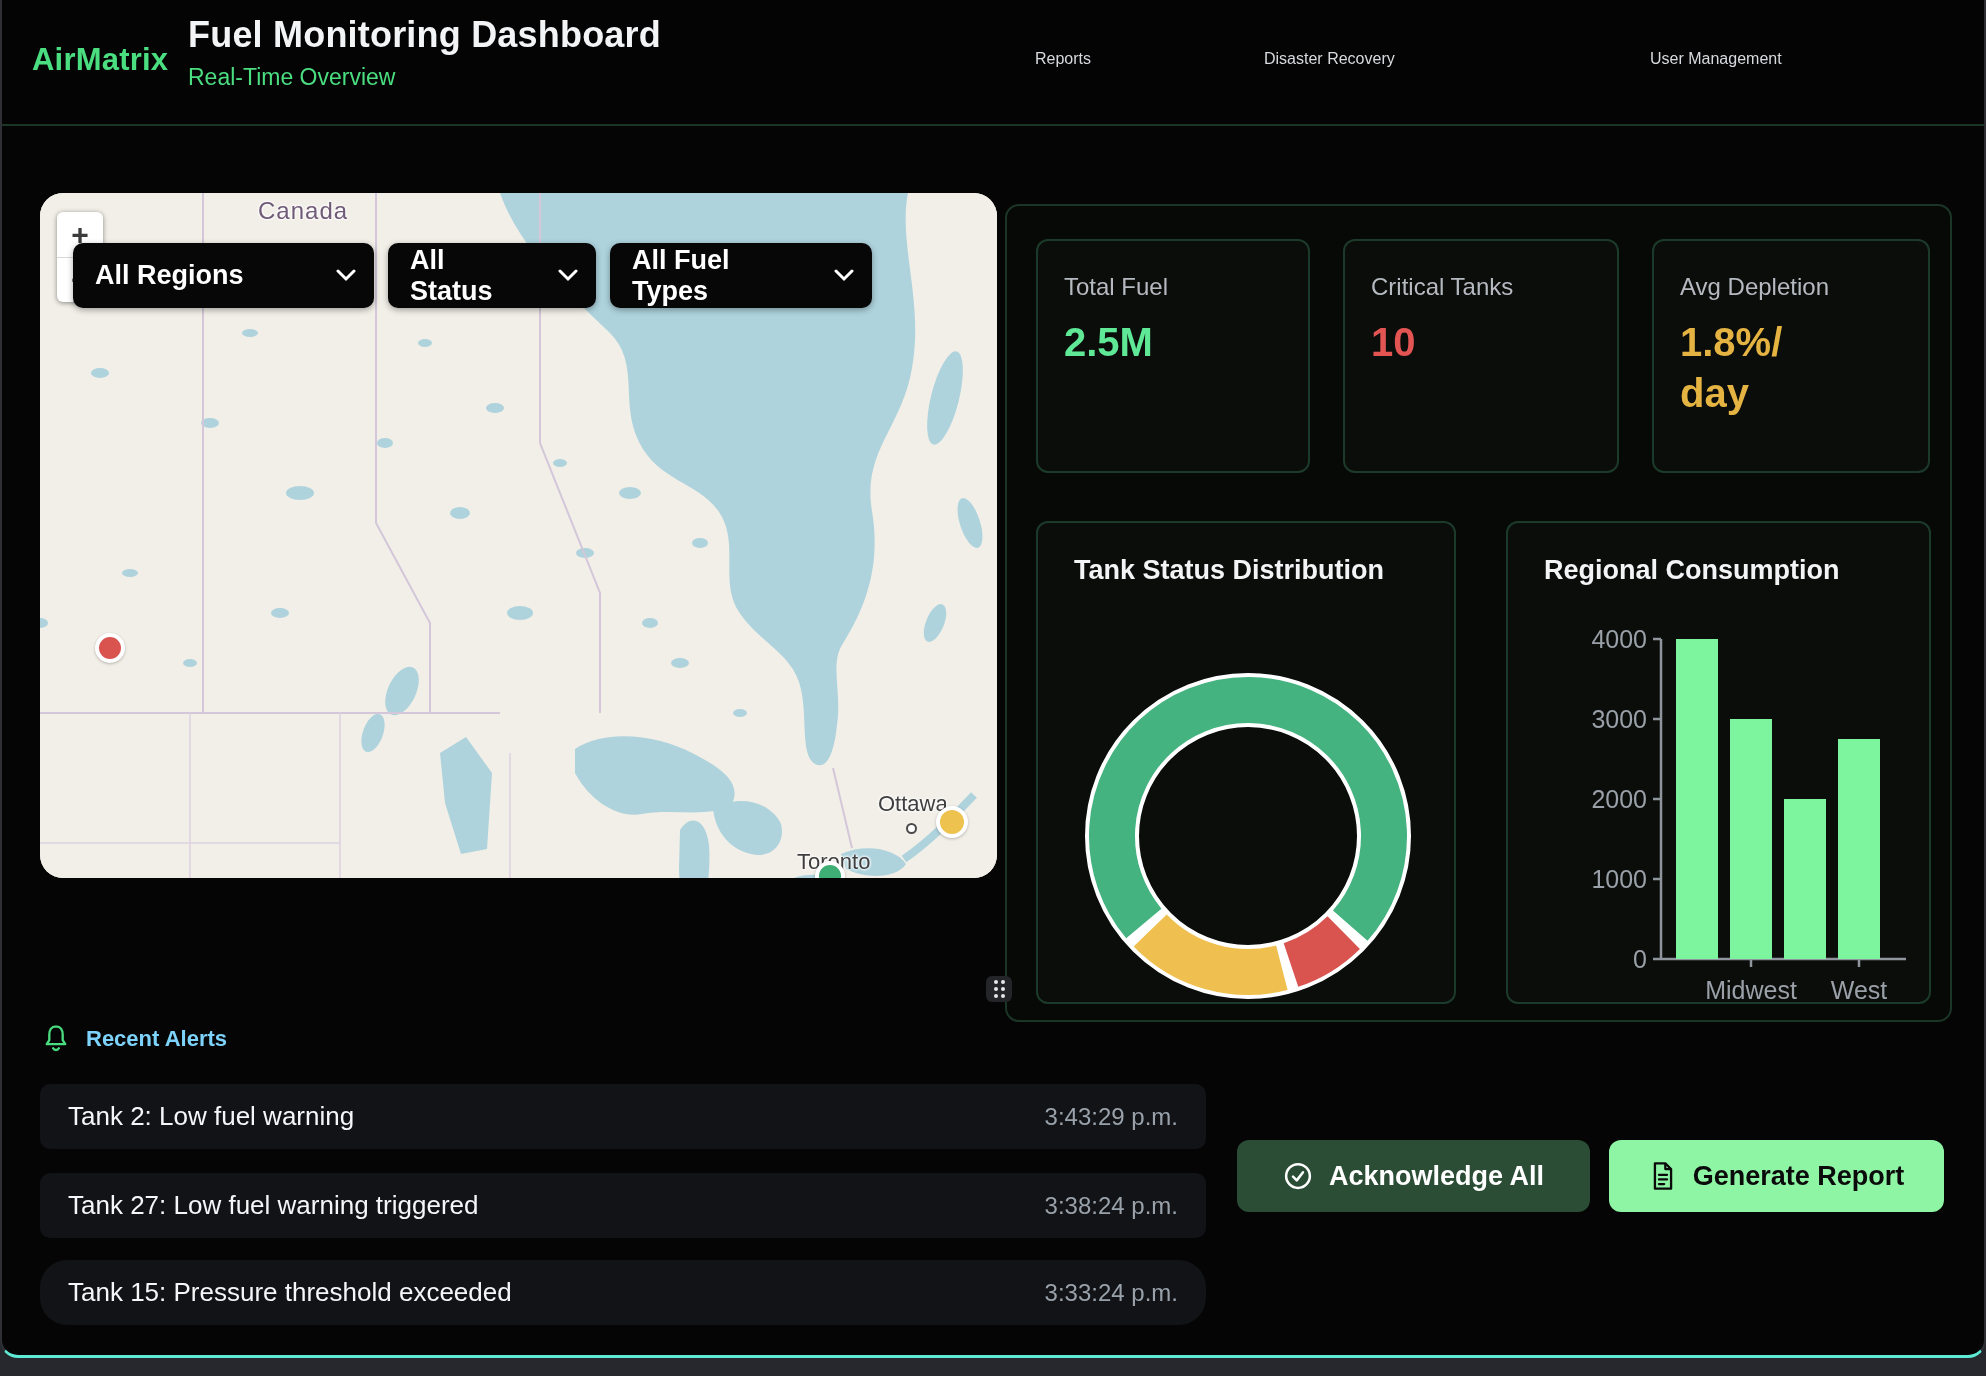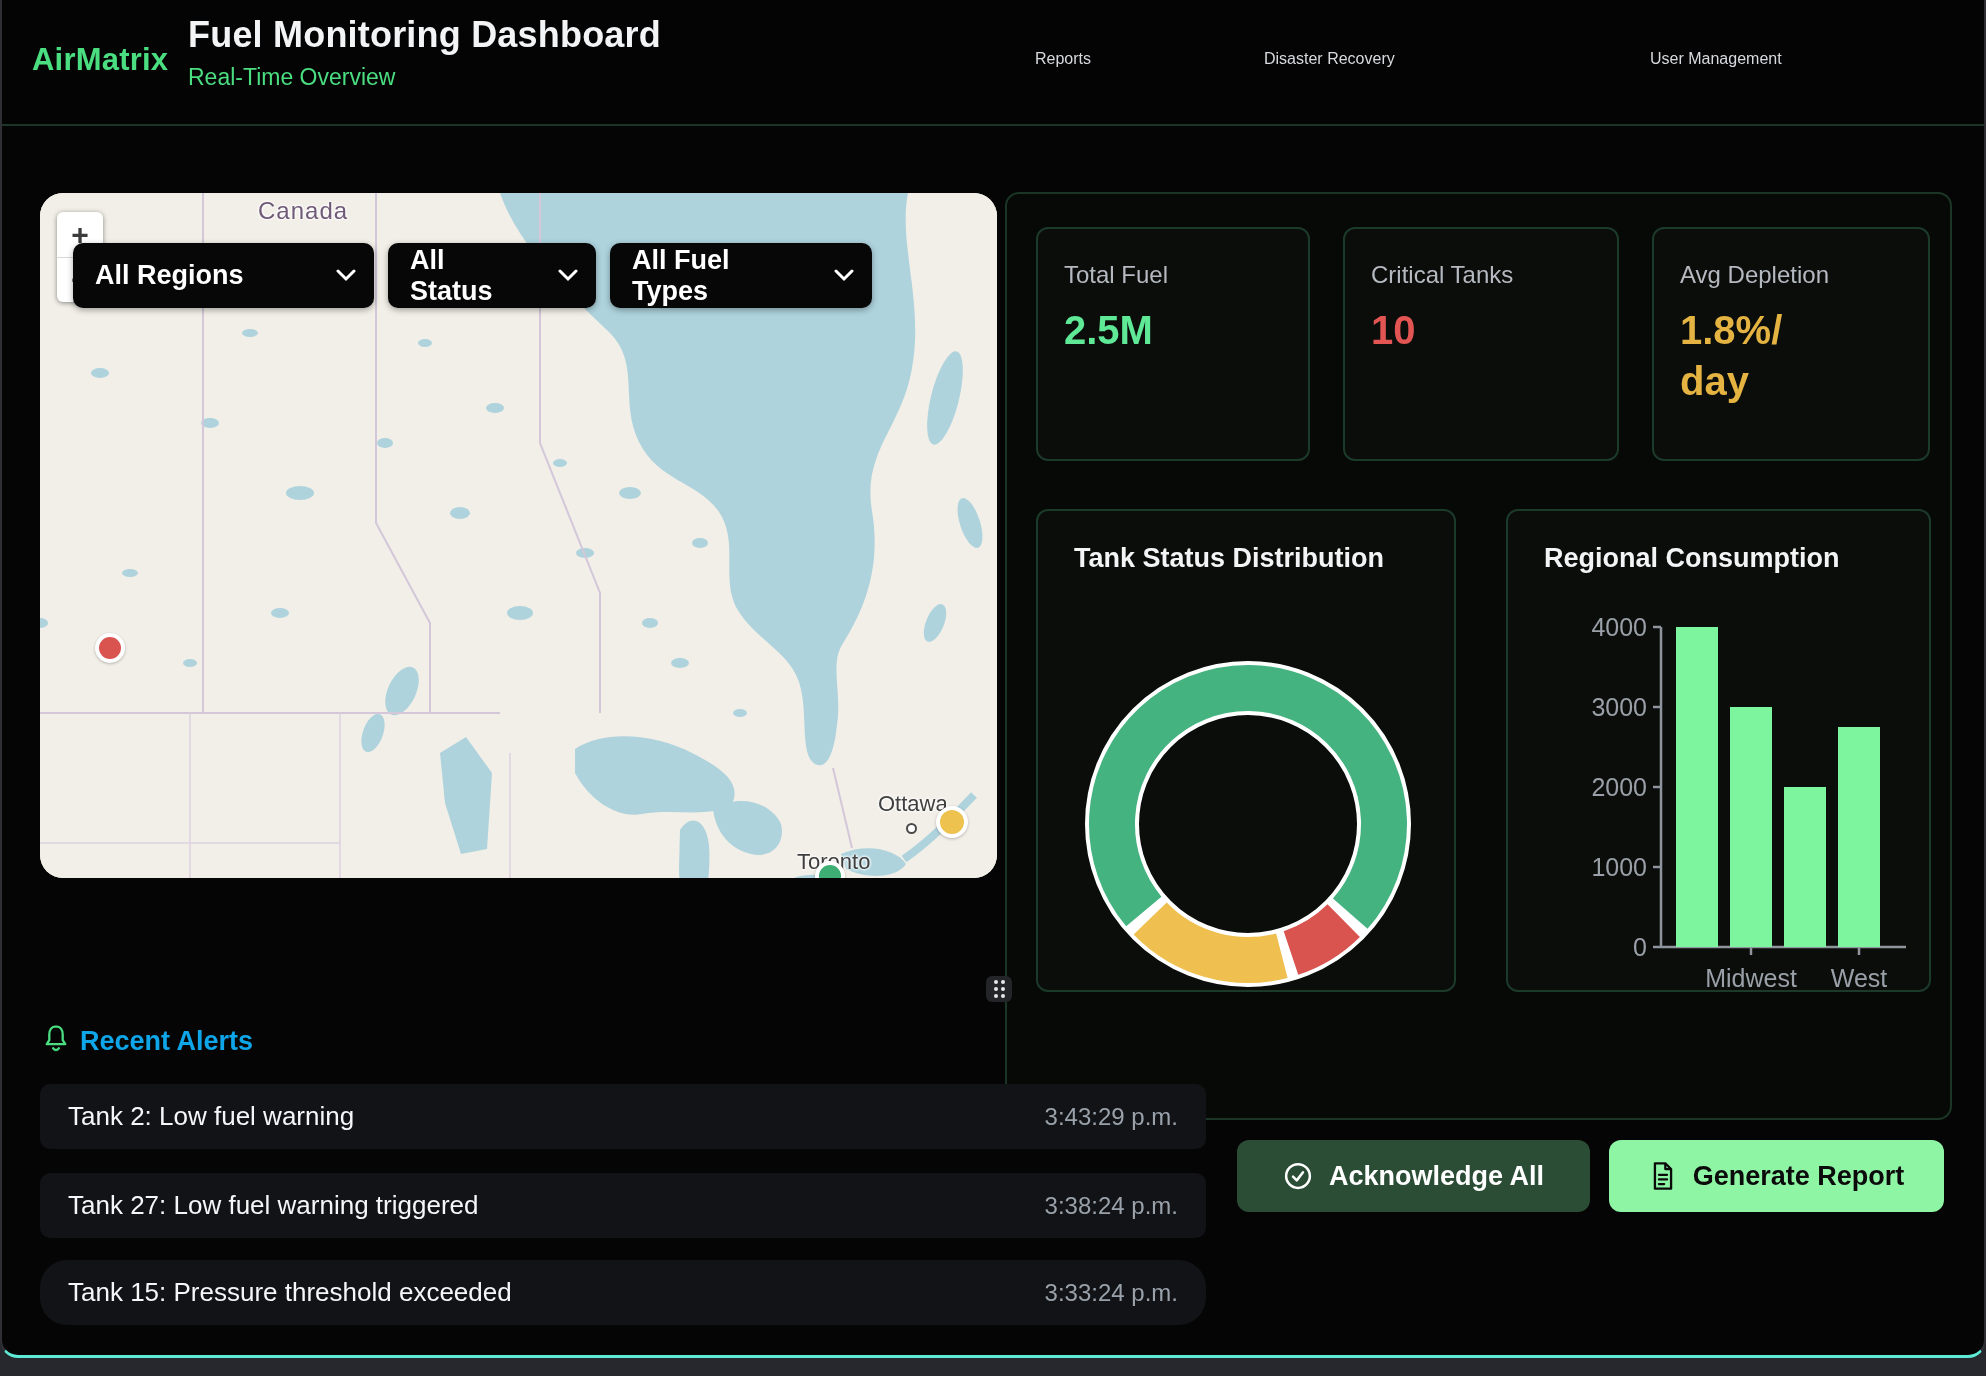--- a/index.html
+++ b/index.html
@@ -29,31 +29,31 @@
   .zoombtn { width:46px; height:45px; display:flex; align-items:center; justify-content:center; font-size:30px; font-weight:700; color:#3c3c3c; cursor:pointer; }
   .zoombtn + .zoombtn { border-top:1px solid #d8d8d8; }
   .filters { position:absolute; left:33px; top:50px; display:flex; gap:14px; z-index:2; }
   .filter { height:65px; background:#070708; border-radius:10px; display:flex; align-items:center; padding:0 18px 0 22px; color:#fff; font-size:27px; font-weight:700; cursor:pointer; box-shadow:0 2px 6px rgba(0,0,0,.35); }
   .filter .chev { margin-left:auto; padding-left:26px; display:flex; }
   .f1 { width:301px; } .f2 { width:262px; } .f3 { width:208px; }
   .grip { position:absolute; left:984px; top:976px; width:26px; height:26px; background:#232529; border-radius:6px; display:grid; grid-template-columns:repeat(2,4px); grid-template-rows:repeat(3,4px); gap:3px; align-content:center; justify-content:center; cursor:grab; z-index:3; }
   .grip i { width:4px; height:4px; background:#e8e8e8; border-radius:50%; }
 
   
-  .panel { position:absolute; left:1003px; top:192px; width:947px; height:928px; border:2px solid #1b3526; border-radius:14px; background:#070907; }
+  .panel { position:absolute; left:1003px; top:204px; width:947px; height:818px; border:2px solid #1b3526; border-radius:14px; background:#070907; }
   .stat-row { position:absolute; left:29px; top:33px; display:grid; grid-template-columns:274px 276px 278px; gap:33px; }
   .stat-card { height:234px; border:2px solid #1c3a29; border-radius:12px; background:#0b0d0b; padding:32px 26px; }
   .stat-label { font-size:24px; color:#b5bac1; margin-bottom:16px; }
   .stat-value { font-size:40px; font-weight:700; line-height:1.28; }
   .charts-row { position:absolute; left:29px; top:315px; display:grid; grid-template-columns:420px 425px; gap:50px; }
   .chart-card { height:483px; border:2px solid #1c3a29; border-radius:12px; background:#0b0d0b; position:relative; overflow:hidden; }
   .chart-title { position:absolute; left:36px; top:32px; font-size:27px; font-weight:700; color:#f3f4f6; z-index:1; }
 
   
-  .alerts-title { position:absolute; left:78px; top:1026px; font-size:27px; font-weight:700; color:#0ea5e9; }
+  .alerts-title { position:absolute; left:84px; top:1026px; font-size:22px; font-weight:700; color:#7dd3fc; }
   .bell { position:absolute; left:40px; top:1024px; }
   .alert-row { position:absolute; left:38px; width:1166px; height:65px; background:#121316; border-radius:10px; display:flex; align-items:center; padding:0 28px; }
   .alert-text { font-size:26px; color:#f5f6f7; }
   .alert-time { margin-left:auto; font-size:24px; color:#99a1aa; }
   .r1 { top:1084px; } .r2 { top:1173px; } .r3 { top:1260px;border-radius:27px; }
 
   
   .btn { position:absolute; top:1140px; height:72px; border-radius:12px; display:flex; align-items:center; justify-content:center; gap:16px; font-size:27px; font-weight:700; cursor:pointer; }
   .btn-ack { left:1235px; width:353px; background:#2b4d36; color:#ffffff; }
   .btn-gen { left:1607px; width:335px; background:#8df5a4; color:#0b0b0b; }

